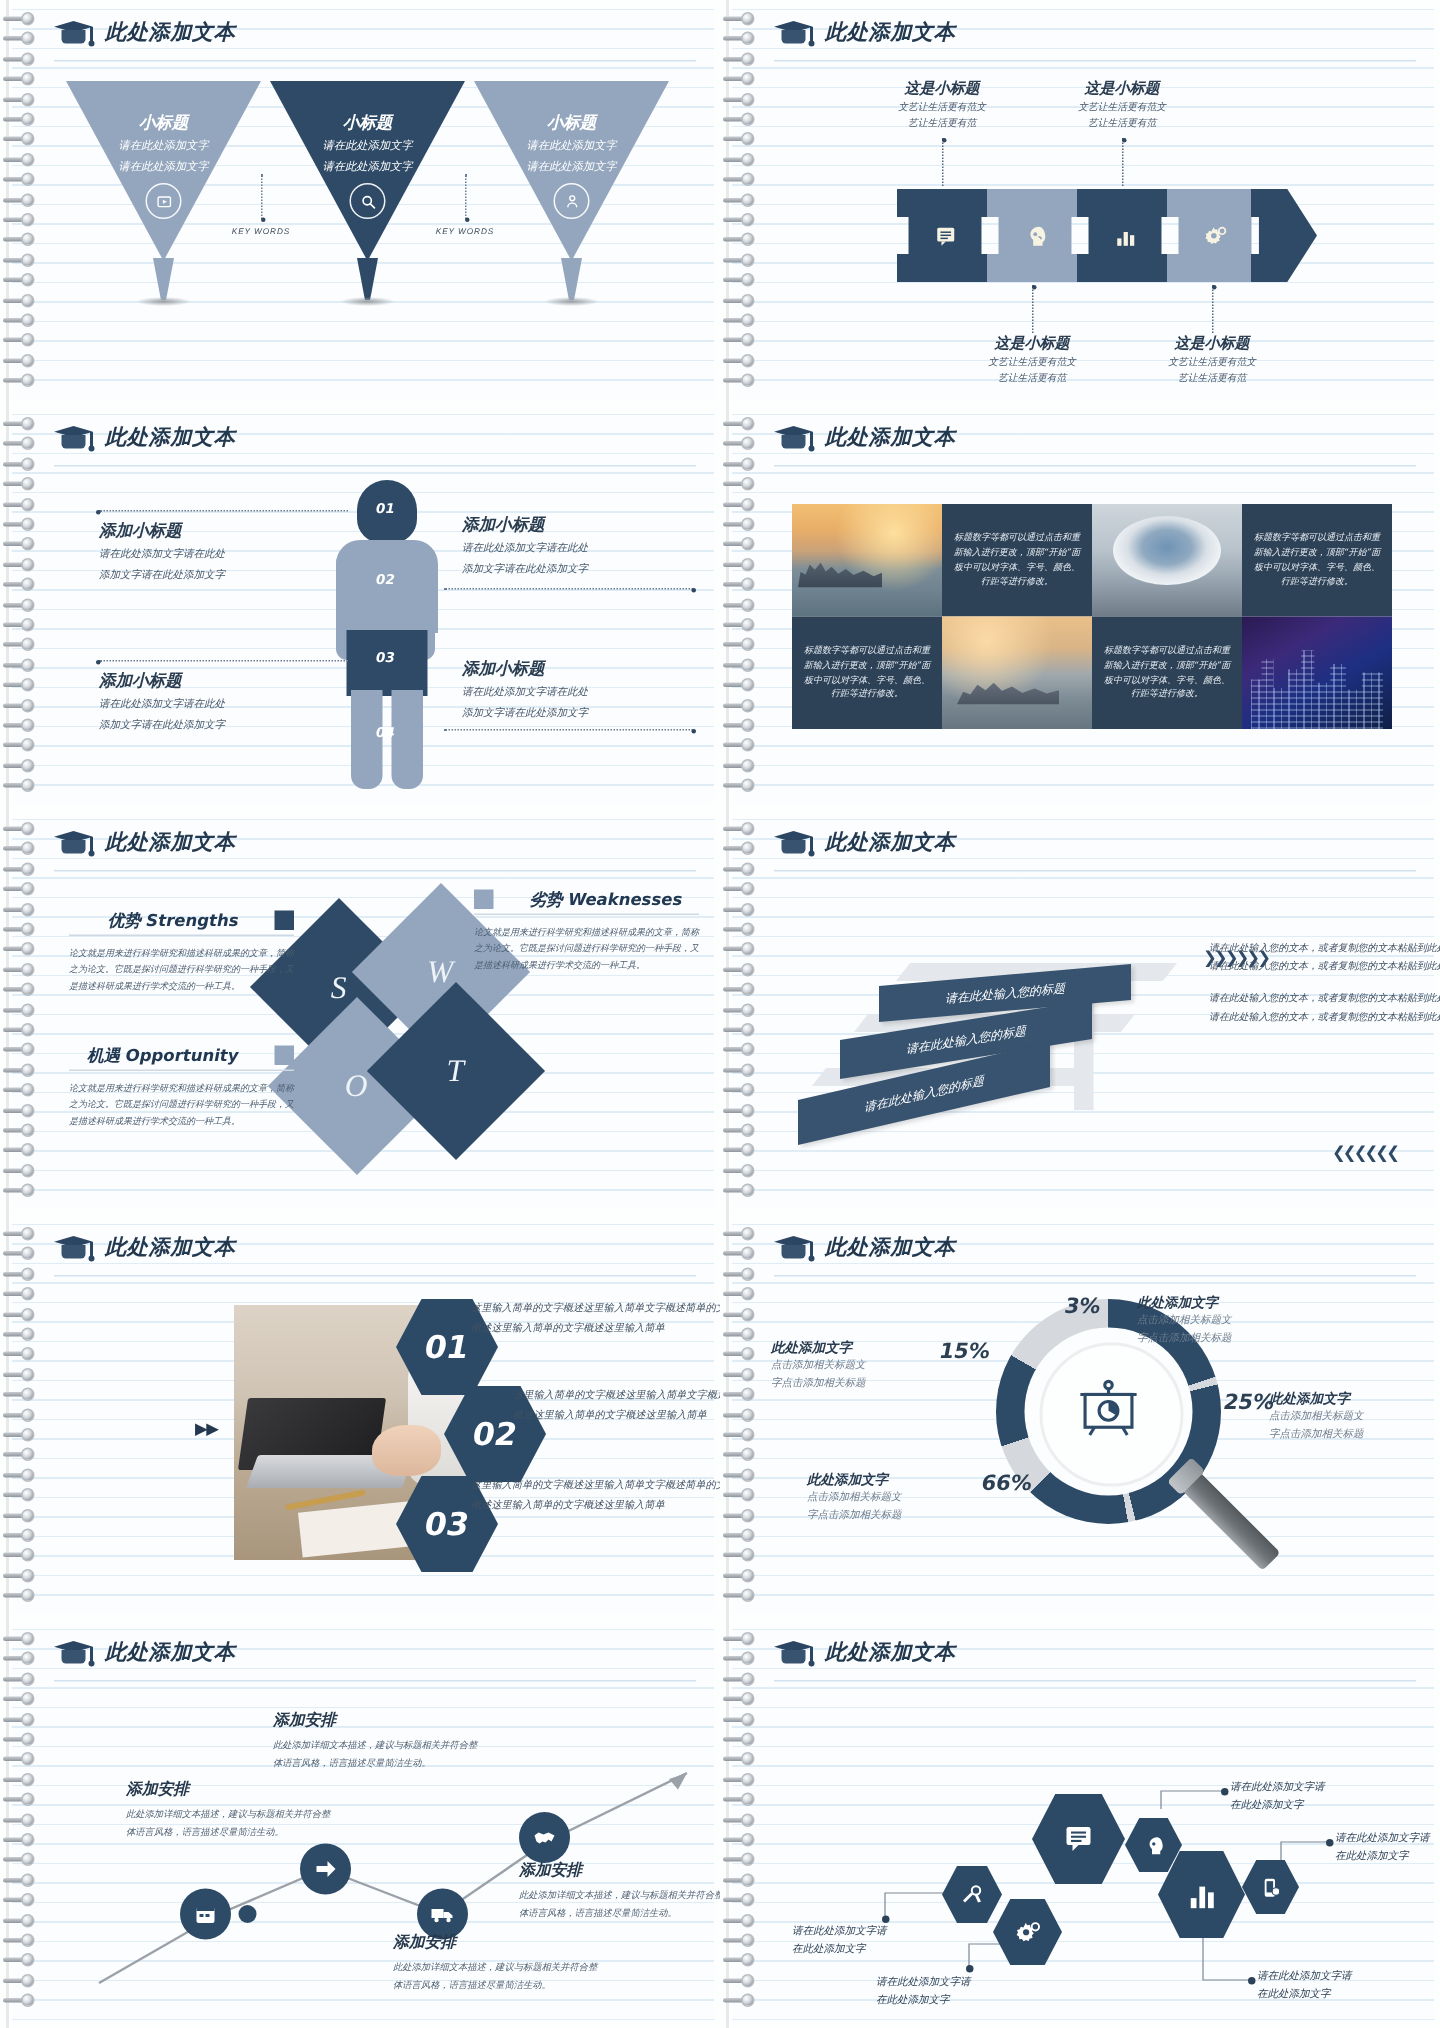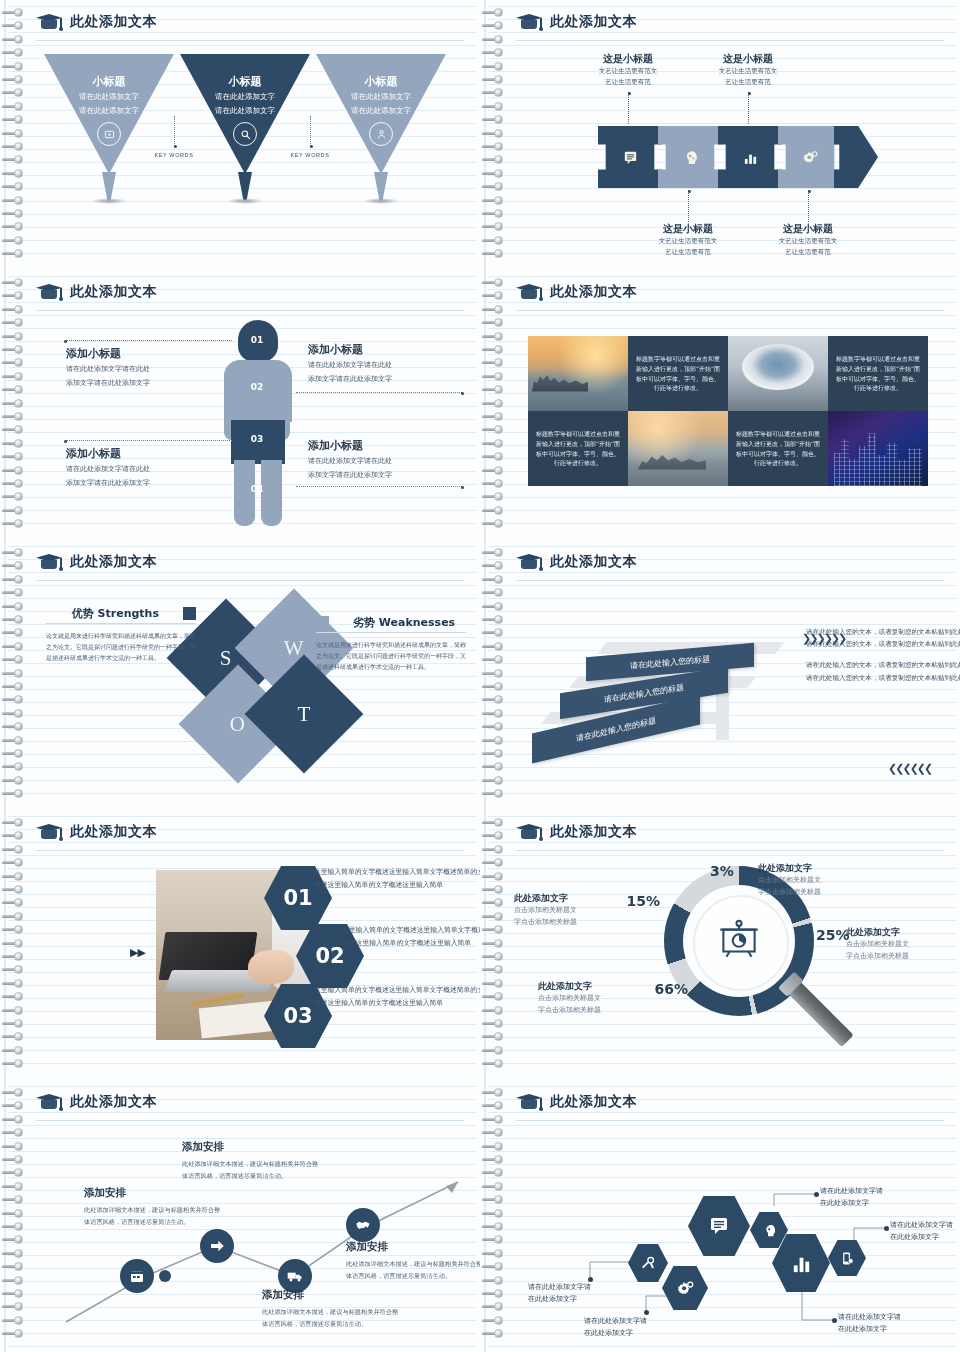--- a/index.html
+++ b/index.html
@@ -1,20 +1,20 @@
 <!DOCTYPE html>
 <html><head>
 <meta charset="utf-8">
 <style>
   html,body{margin:0;padding:0;background:#ffffff;}
   body{width:960px;height:1352px;font-family:"Liberation Sans","DejaVu Sans",sans-serif;overflow:hidden;}
   .grid{display:grid;grid-template-columns:480px 480px;grid-template-rows:270px 270px 270px 270px 272px;width:960px;height:1352px;}
 
   
-  .slide{position:relative;overflow:hidden;background:#fdfefe;}
+  .slide{position:relative;overflow:hidden;background:#fdfefe;font-style:italic;}
   .paper{position:absolute;left:8px;top:6px;right:4px;bottom:4px;background:#fcfdfe;overflow:hidden;}
   .lines{position:absolute;left:0;top:0;right:0;bottom:0;
     background-image:repeating-linear-gradient(to bottom,#dcebf5 0px,#dcebf5 1px,rgba(255,255,255,0) 1px,rgba(255,255,255,0) 13px);
     opacity:.9;}
   .spiral{position:absolute;left:0;top:0;width:26px;bottom:0;z-index:5;}
   .ring{position:absolute;left:2px;width:22px;height:9px;}
   .ring::before{content:"";position:absolute;left:0;top:3px;width:16px;height:3px;border-radius:2px;
     background:linear-gradient(to bottom,#c9cdd2,#8e959c);}
   .ring::after{content:"";position:absolute;left:12px;top:0;width:9px;height:9px;border-radius:50%;
     background:radial-gradient(circle at 35% 32%,#ffffff 0%,#d7dbdf 42%,#9aa1a8 78%,#767d84 100%);
@@ -554,22 +554,30 @@
 
       <div class="swcol" style="left:20px;top:22px;">
         <div class="swhd" style="justify-content:flex-end;">
           <h5>优势 Strengths</h5>
           <div class="sq" style="background:#2e4a66"></div>
         </div>
         <div class="swline"></div>
         <p>论文就是用来进行科学研究和描述科研成果的文章，简称之为论文。它既是探讨问题进行科学研究的一种手段，又是描述科研成果进行学术交流的一种工具。</p>
       </div>
 
-
-      <div class="swcol" style="left:290px;top:31px;">
+      <div class="swcol" style="left:20px;top:112px;">
+        <div class="swhd" style="justify-content:flex-end;">
+          <h5>机遇 Opportunity</h5>
+          <div class="sq" style="background:#93a6bd"></div>
+        </div>
+        <div class="swline"></div>
+        <p>论文就是用来进行科学研究和描述科研成果的文章，简称之为论文。它既是探讨问题进行科学研究的一种手段，又是描述科研成果进行学术交流的一种工具。</p>
+      </div>
+
+      <div class="swcol" style="left:290px;top:8px;">
         <div class="swhd">
           <div class="sq" style="background:#93a6bd"></div>
           <h5>劣势 Weaknesses</h5>
         </div>
         <div class="swline"></div>
         <p>论文就是用来进行科学研究和描述科研成果的文章，简称之为论文。它既是探讨问题进行科学研究的一种手段，又是描述科研成果进行学术交流的一种工具。</p>
       </div>
 
     </div>
   </div>

